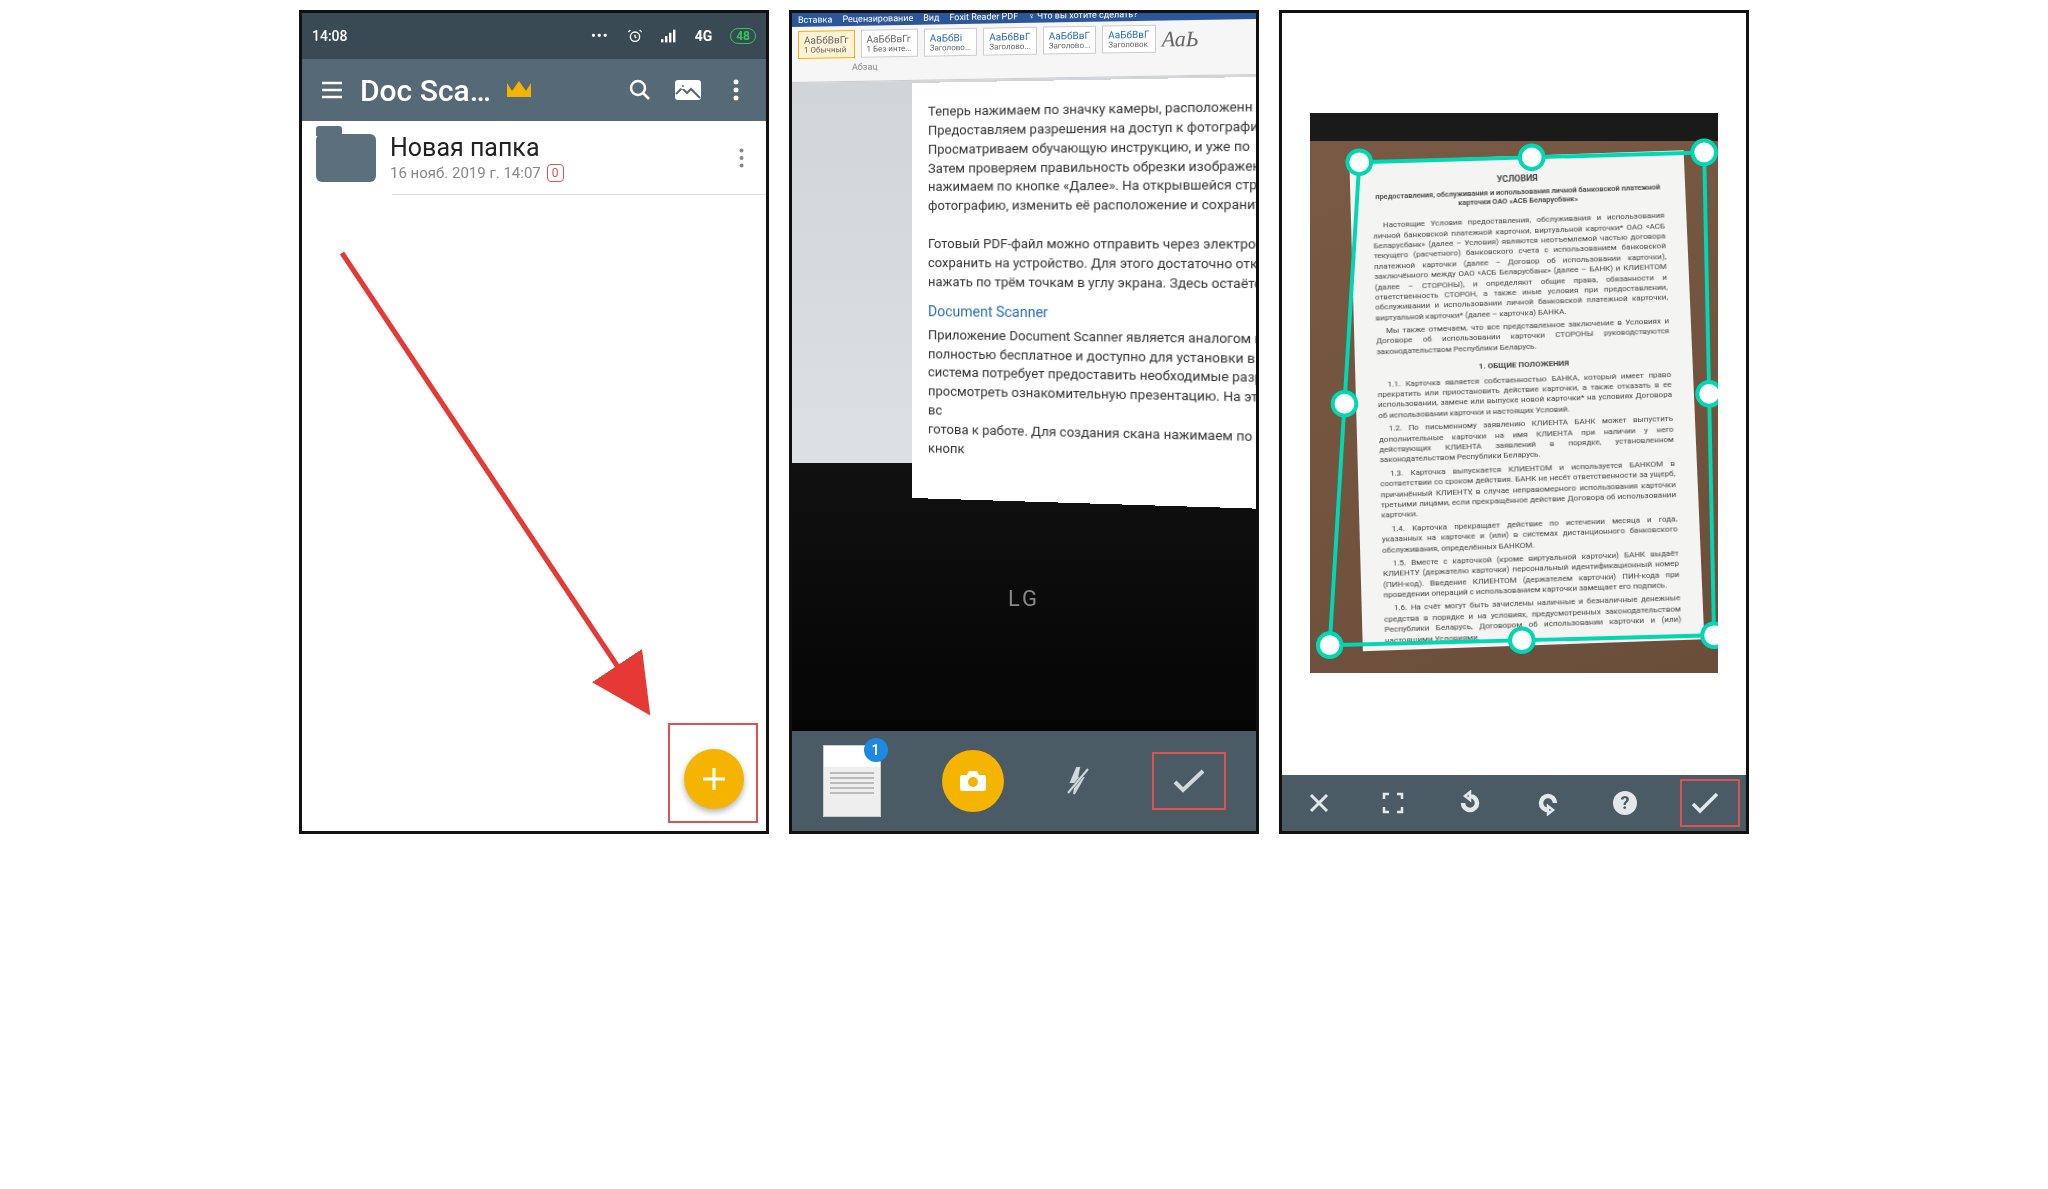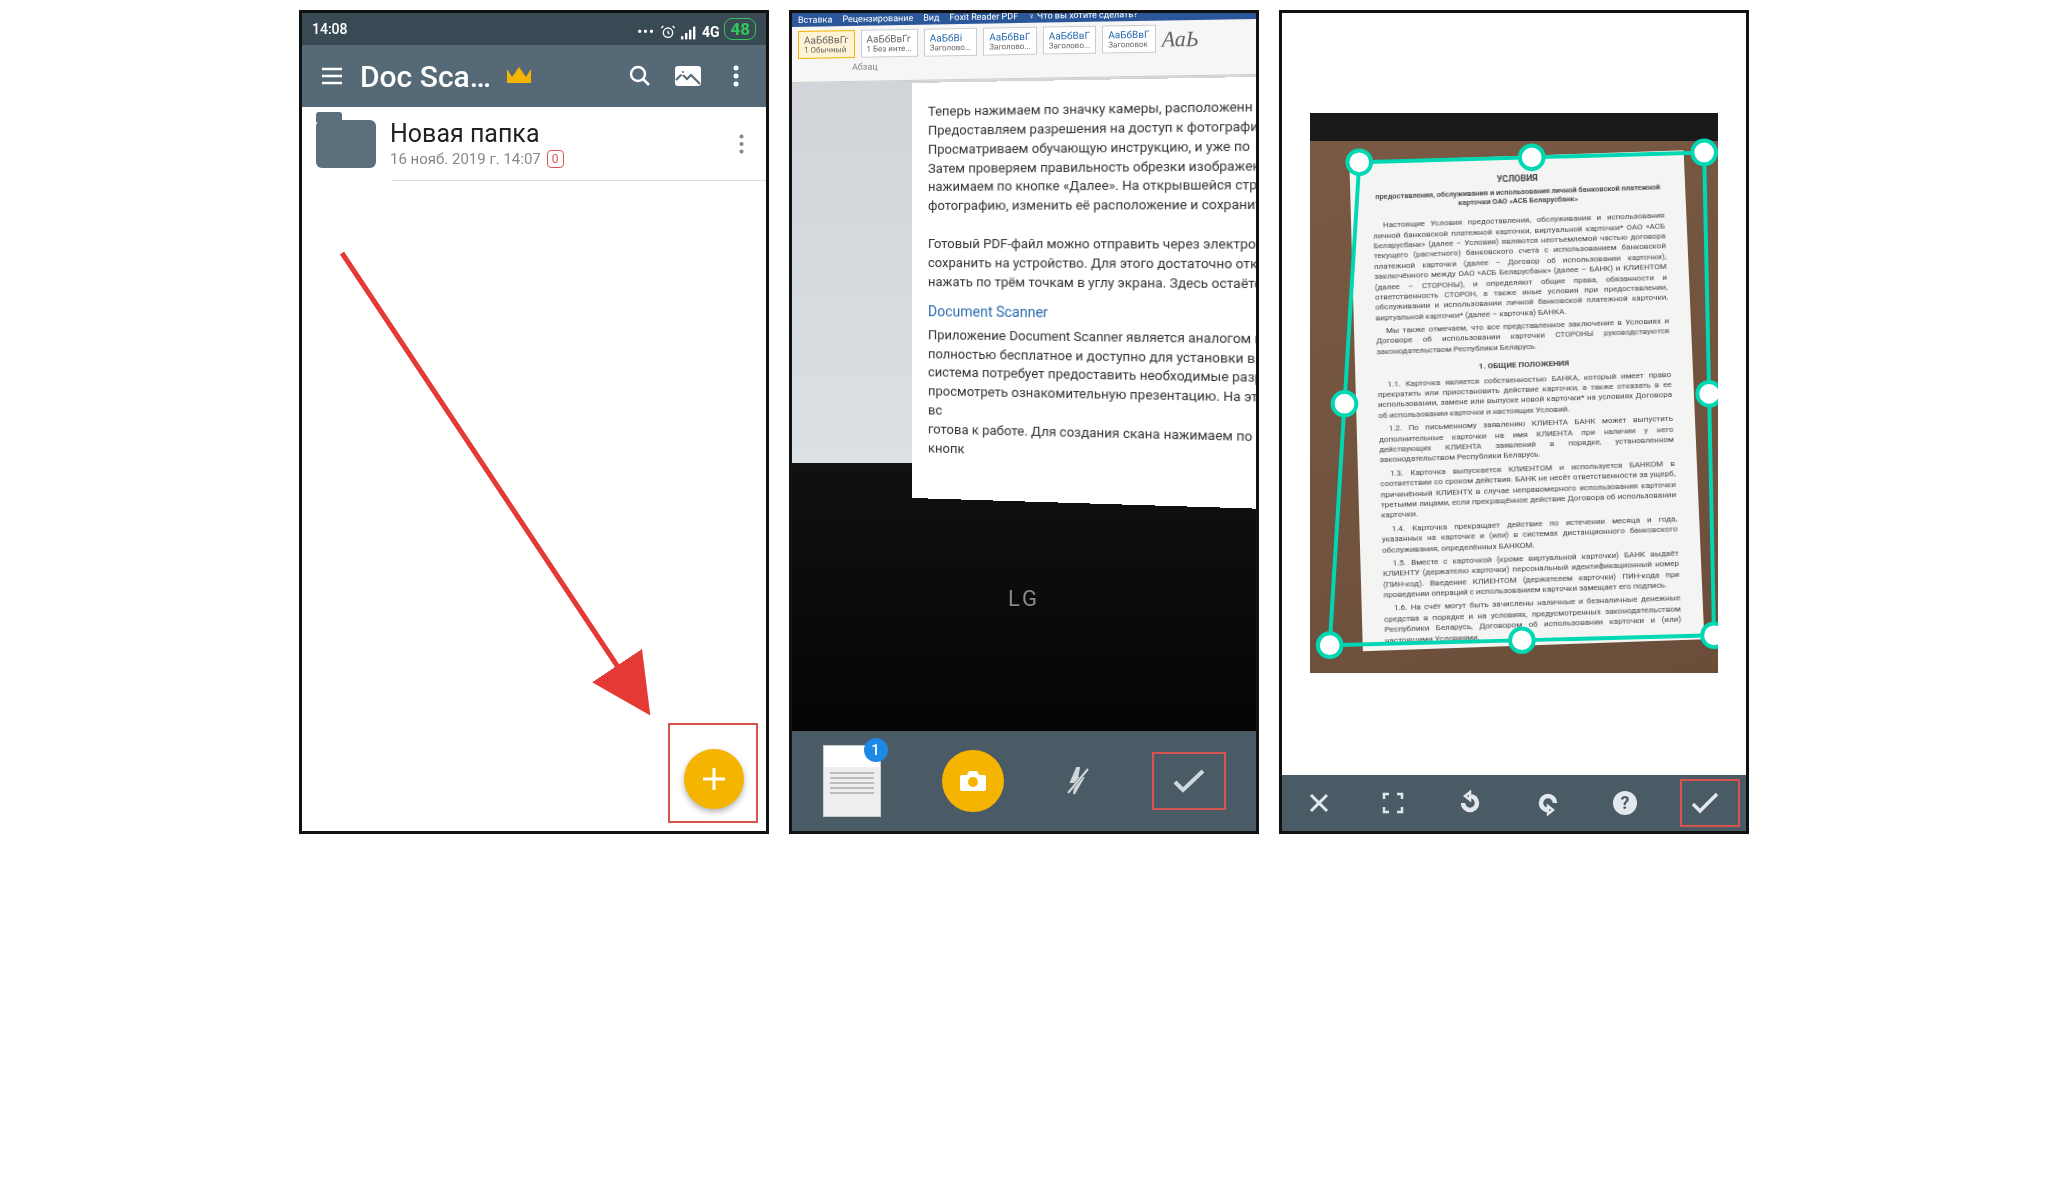--- a/index.html
+++ b/index.html
@@ -18,34 +18,34 @@
     width: 470px;
     height: 824px;
     position: relative;
     overflow: hidden;
     background: #fff;
   }
   
   .statusbar {
     background: #3a4a55;
     color: #fff;
-    height: 32px;
+    height: 46px;
     display: flex;
     align-items: center;
     justify-content: space-between;
     padding: 0 10px;
     font-size: 14px;
     font-weight: 500;
   }
-  .status-right { display: flex; align-items: flex-end; gap: 5px; }
+  .status-right { display: flex; align-items: center; gap: 18px; }
   .status-dots::before { content: "••• "; letter-spacing: 1px; }
   .battery {
     display: inline-flex; align-items: center;
     border: 1.5px solid #34c759; border-radius: 8px;
-    padding: 0 5px; font-size: 17px; color: #34c759; font-weight: 700;
+    padding: 0 5px; font-size: 12px; color: #34c759; font-weight: 700;
   }
   .topbar {
     background: #556976;
     color: #fff;
     height: 62px;
     display: flex;
     align-items: center;
     padding: 0 10px;
     gap: 8px;
   }

